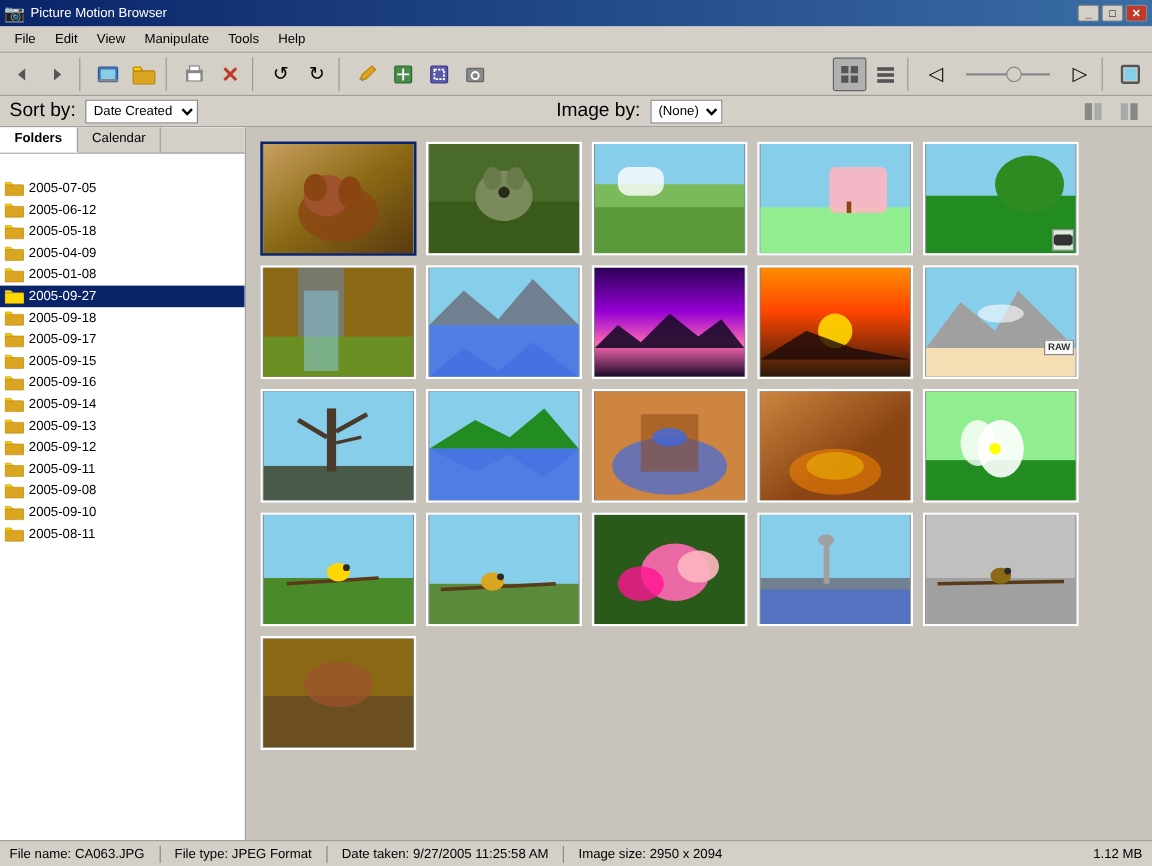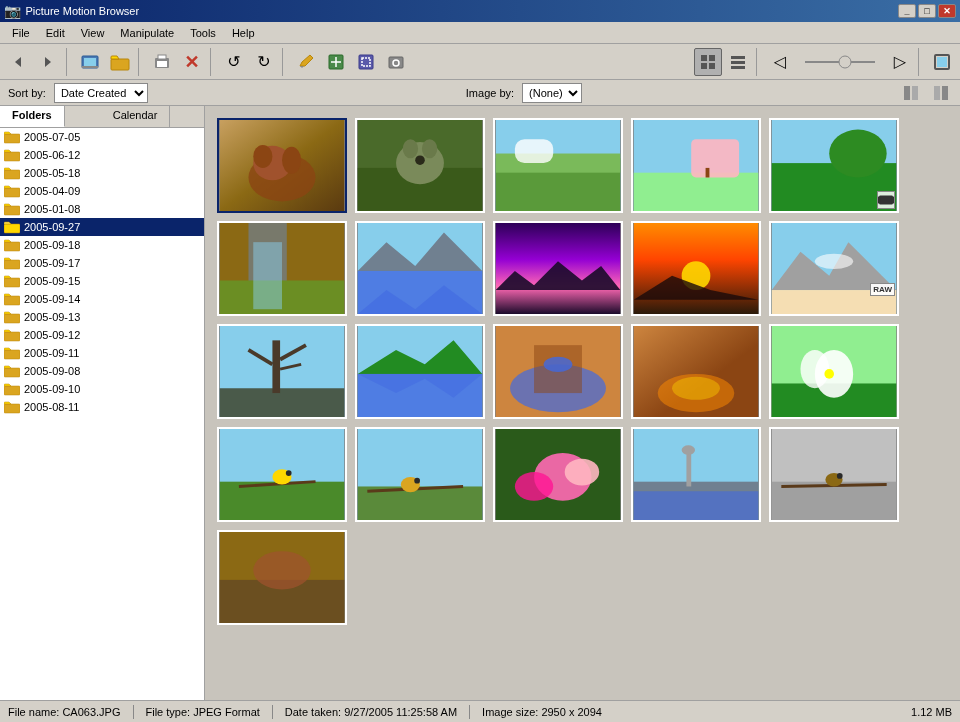--- a/index.html
+++ b/index.html
@@ -66,21 +66,21 @@
     
     #sortbar {
       background: #d4d0c8;
       border-bottom: 1px solid #a0a0a0;
       height: 26px;
       display: flex;
       align-items: center;
       padding: 0 8px;
       gap: 8px;
     }
-    .sort-label { font-size: 11px; }
+    .sort-label { font-size: 16px; }
     select {
       height: 20px;
       font-size: 11px;
       background: white;
       border: 1px solid #888;
       padding: 0 2px;
     }
 
     
     #main {
@@ -96,38 +96,38 @@
       border-right: 1px solid #a0a0a0;
       display: flex;
       flex-direction: column;
       overflow: hidden;
     }
     #panel-tabs {
       display: flex;
       border-bottom: 1px solid #a0a0a0;
       background: #d4d0c8;
       height: 22px;
-      gap: 36px;
     }
     .panel-tab {
       padding: 3px 12px;
       font-size: 11px;
       cursor: pointer;
       border-right: 1px solid #a0a0a0;
       background: #d4d0c8;
     }
     .panel-tab.active {
       background: white;
       border-bottom: 1px solid white;
       font-weight: bold;
     }
     #folder-list-container {
       flex: 1;
       overflow-y: auto;
       overflow-x: hidden;
+      margin-top: 20px;
     }
     .folder-item {
       display: flex;
       align-items: center;
       padding: 2px 4px;
       cursor: pointer;
       font-size: 11px;
       white-space: nowrap;
     }
     .folder-item.selected { background: #0a246a; color: white; }
@@ -411,20 +411,27 @@
     <rect x="0" y="4" width="16" height="9" rx="1" fill="#DAA520" stroke="#B8860B" stroke-width="0.5"></rect>
     <path d="M0,4 L0,3 Q0,2 1,2 L5,2 L7,4 Z" fill="#FFD700" stroke="#B8860B" stroke-width="0.5"></path>
   </svg>
           <span>2005-09-15</span>
         </div>
         <div class="folder-item">
           <svg width="16" height="14" viewBox="0 0 16 14" style="margin-right: 4px; flex-shrink: 0;">
     <rect x="0" y="4" width="16" height="9" rx="1" fill="#DAA520" stroke="#B8860B" stroke-width="0.5"></rect>
     <path d="M0,4 L0,3 Q0,2 1,2 L5,2 L7,4 Z" fill="#FFD700" stroke="#B8860B" stroke-width="0.5"></path>
   </svg>
+          <span>2005-09-16</span>
+        </div>
+        <div class="folder-item">
+          <svg width="16" height="14" viewBox="0 0 16 14" style="margin-right: 4px; flex-shrink: 0;">
+    <rect x="0" y="4" width="16" height="9" rx="1" fill="#DAA520" stroke="#B8860B" stroke-width="0.5"></rect>
+    <path d="M0,4 L0,3 Q0,2 1,2 L5,2 L7,4 Z" fill="#FFD700" stroke="#B8860B" stroke-width="0.5"></path>
+  </svg>
           <span>2005-09-14</span>
         </div>
         <div class="folder-item">
           <svg width="16" height="14" viewBox="0 0 16 14" style="margin-right: 4px; flex-shrink: 0;">
     <rect x="0" y="4" width="16" height="9" rx="1" fill="#DAA520" stroke="#B8860B" stroke-width="0.5"></rect>
     <path d="M0,4 L0,3 Q0,2 1,2 L5,2 L7,4 Z" fill="#FFD700" stroke="#B8860B" stroke-width="0.5"></path>
   </svg>
           <span>2005-09-13</span>
         </div>
         <div class="folder-item">

